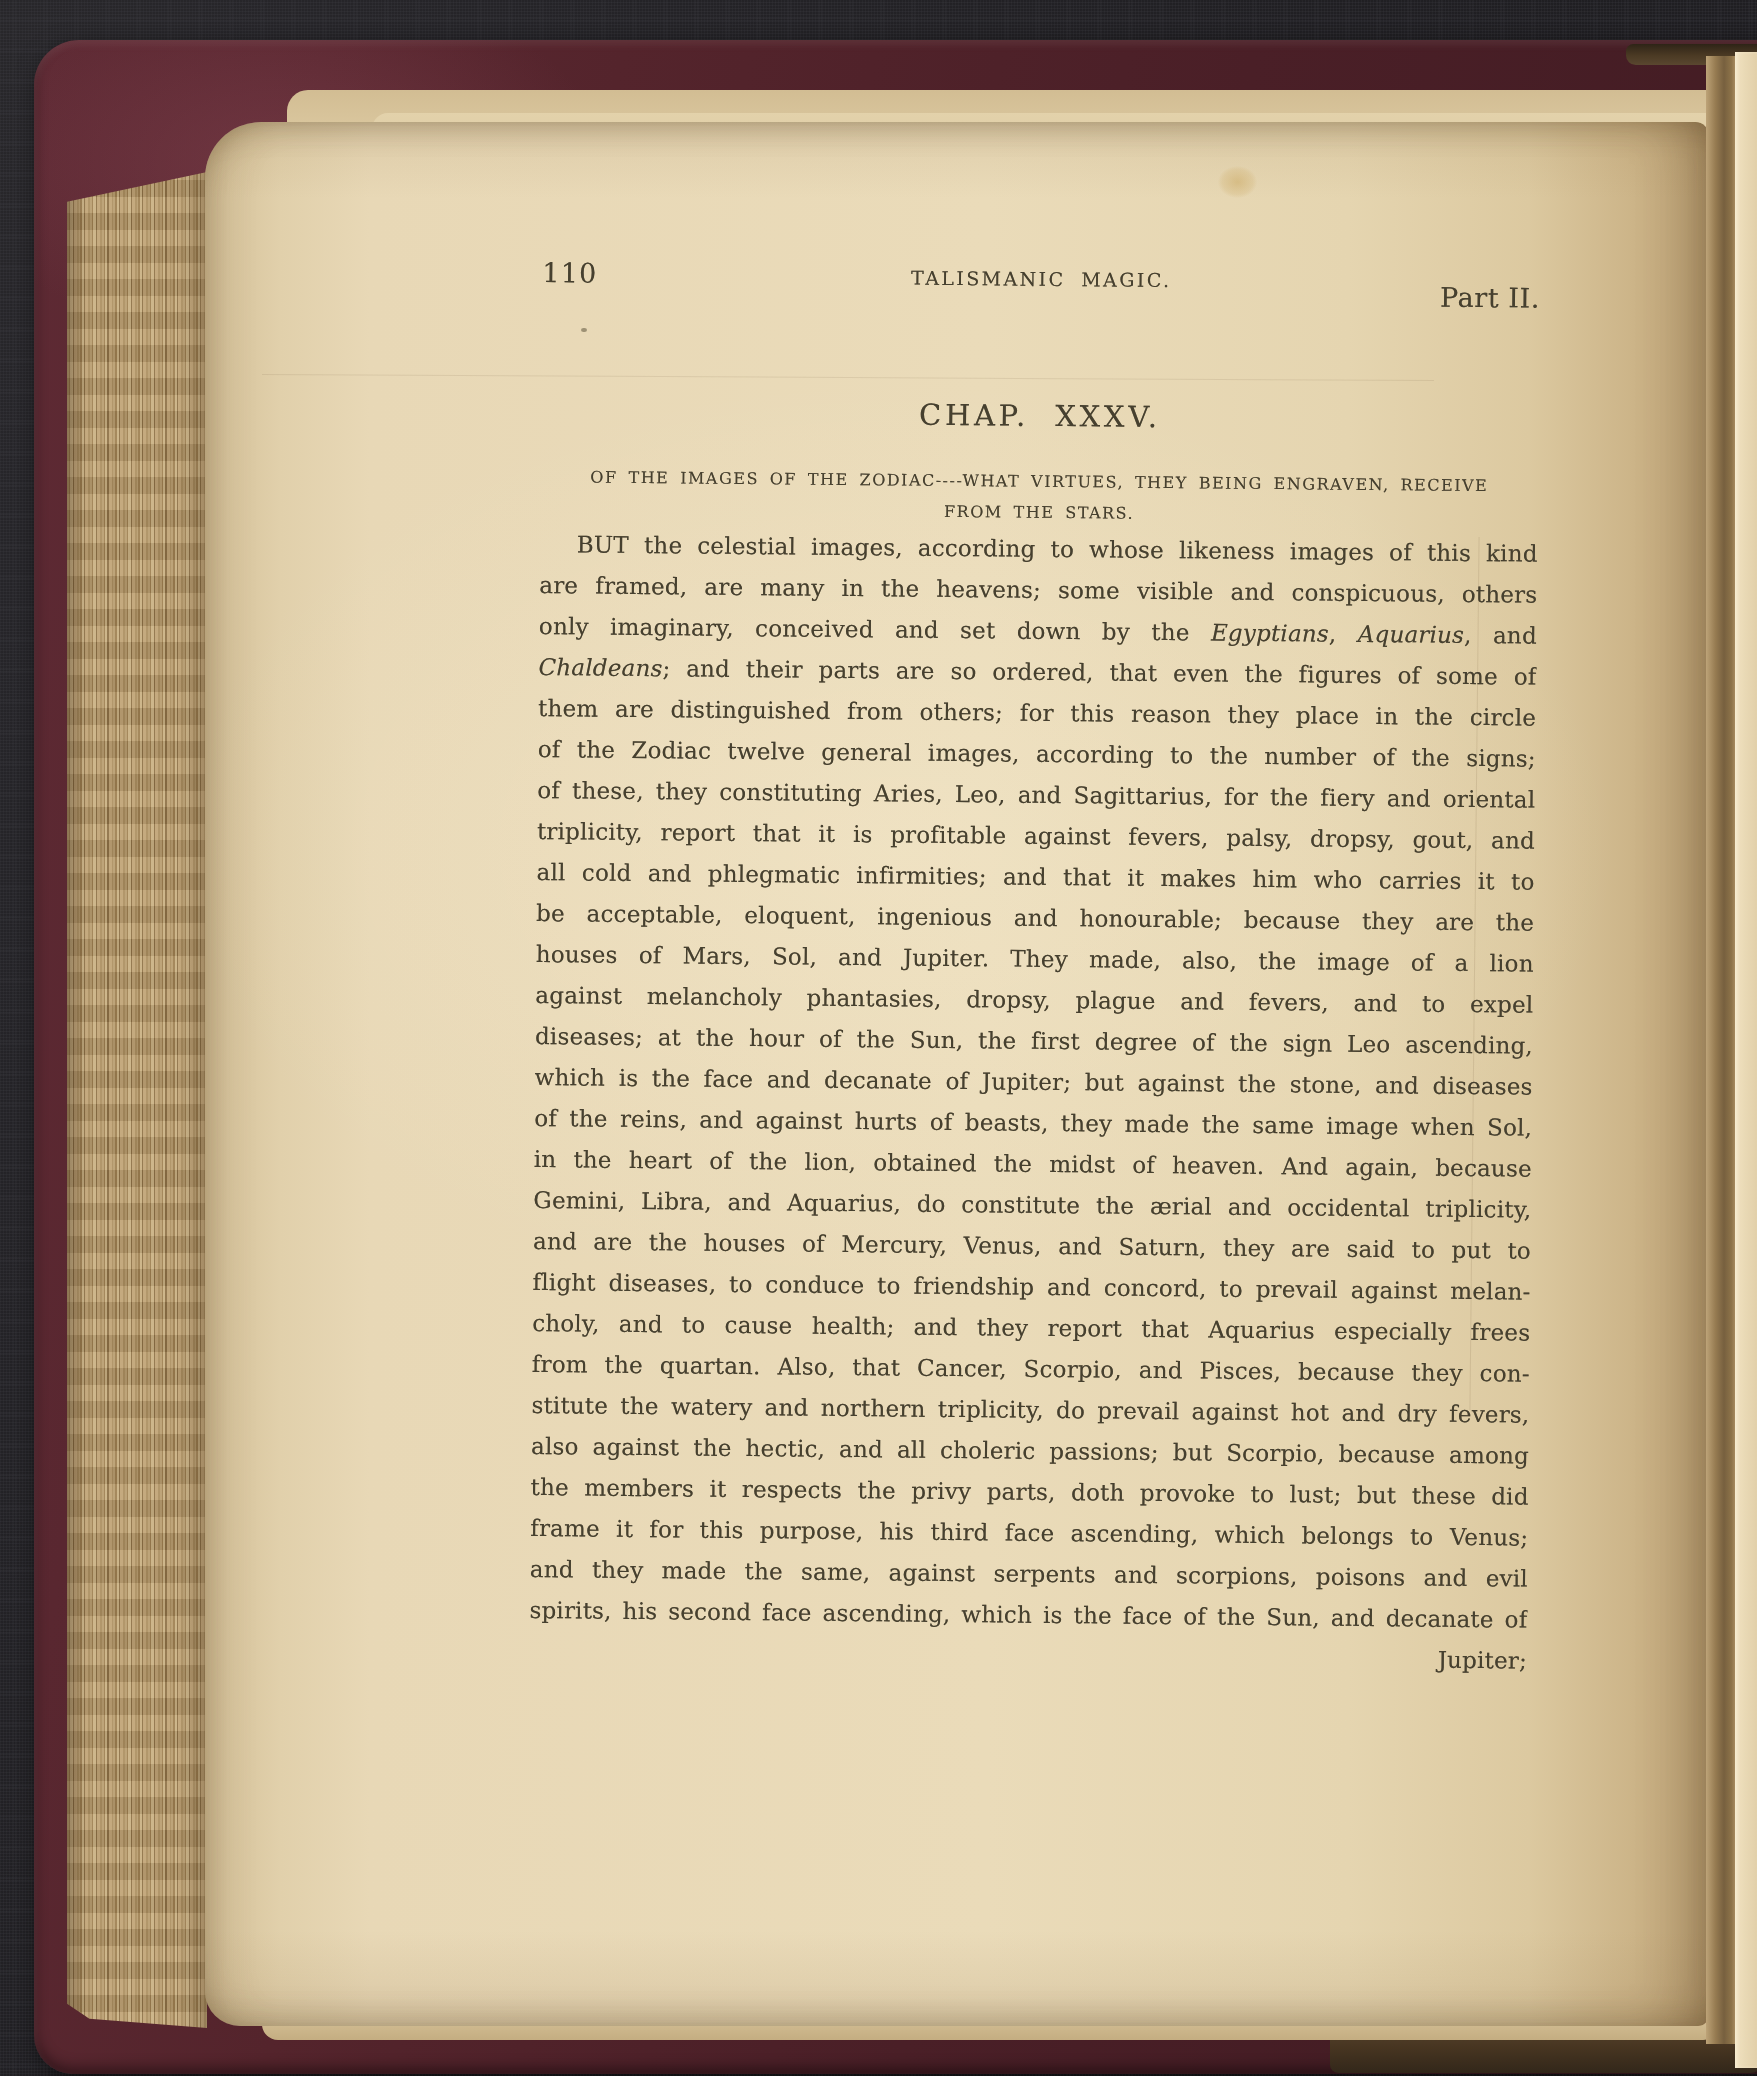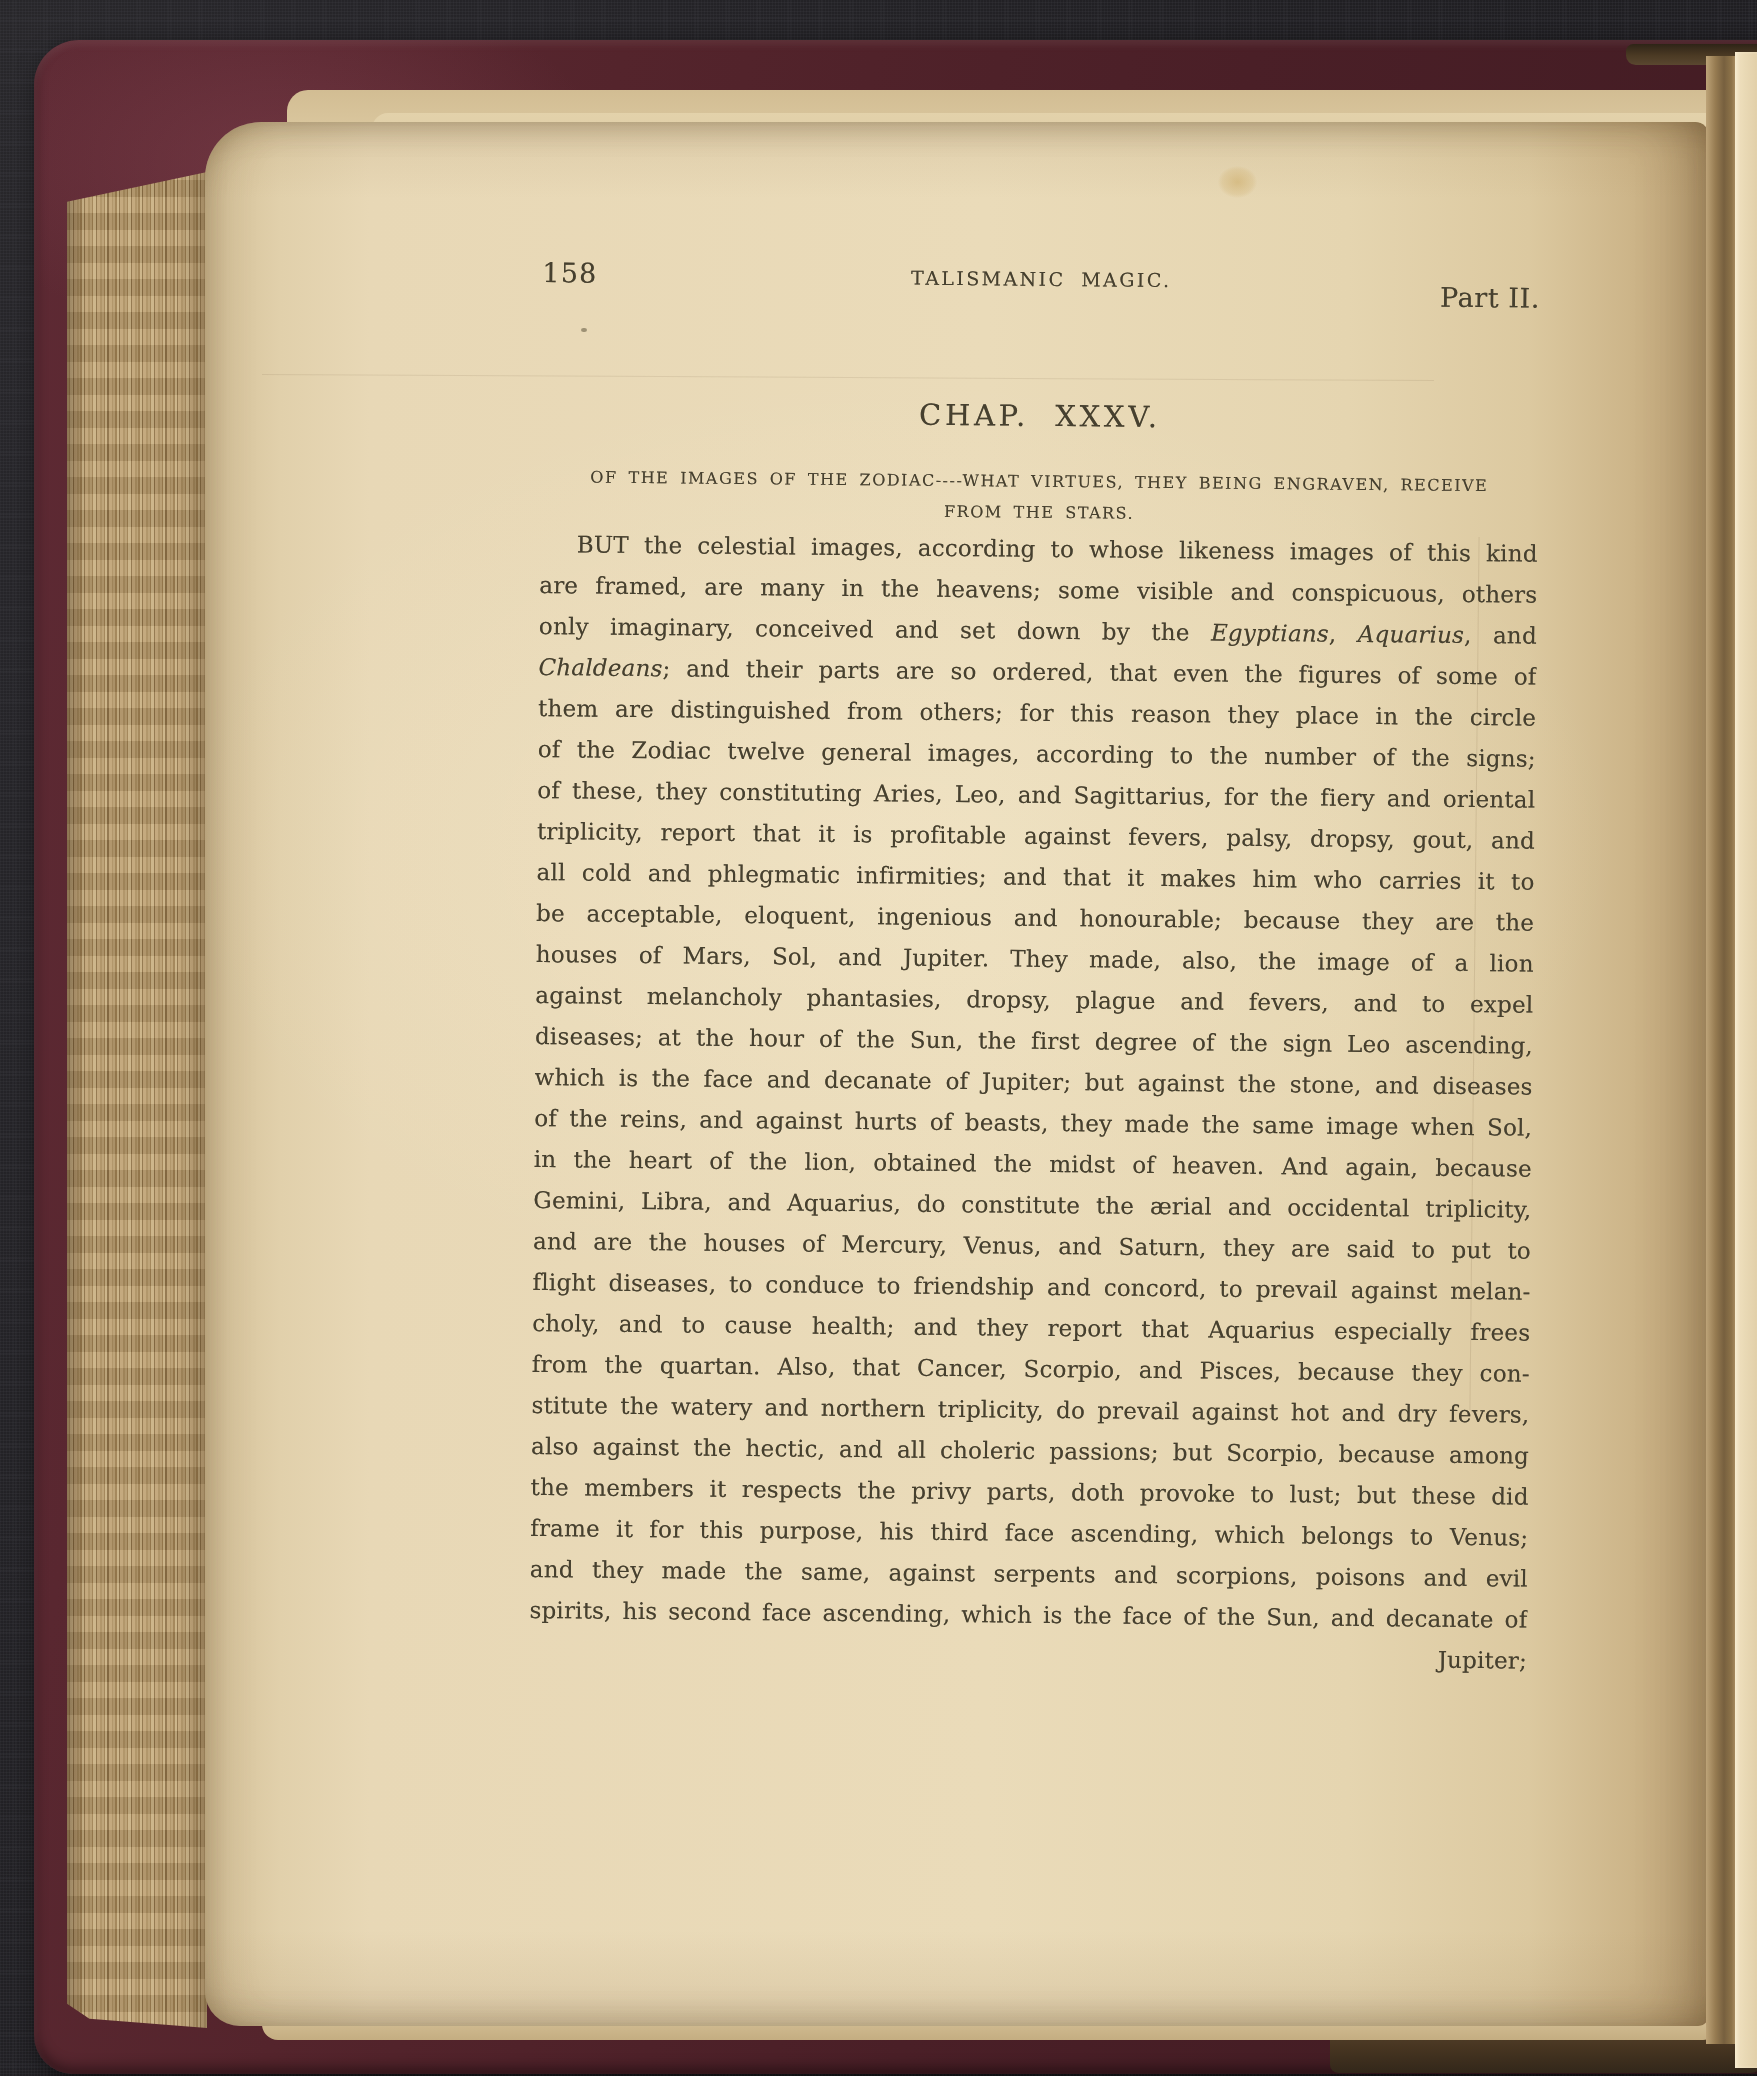--- a/index.html
+++ b/index.html
@@ -137,21 +137,21 @@
   <div class="next-page"></div>
 
   <div class="stain-yellow"></div>
   <div class="speck"></div>
   <div class="scratch"></div>
   <div class="crease"></div>
 
   <div class="print">
 
     <div class="header-row">
-      <span class="page-number">158</span>
+      <span class="page-number">110</span>
       <span class="running-title">TALISMANIC MAGIC.</span>
       <span class="part-label">Part II.</span>
     </div>
 
     <div class="chap-heading">CHAP. XXXV.</div>
     <div class="subtitle l1">OF THE IMAGES OF THE ZODIAC----WHAT VIRTUES, THEY BEING ENGRAVEN, RECEIVE</div>
     <div class="subtitle l2">FROM THE STARS.</div>
 
     <div class="bodytext">
         <div class="bodyline">BUT the celestial images, according to whose likeness images of this kind</div>

